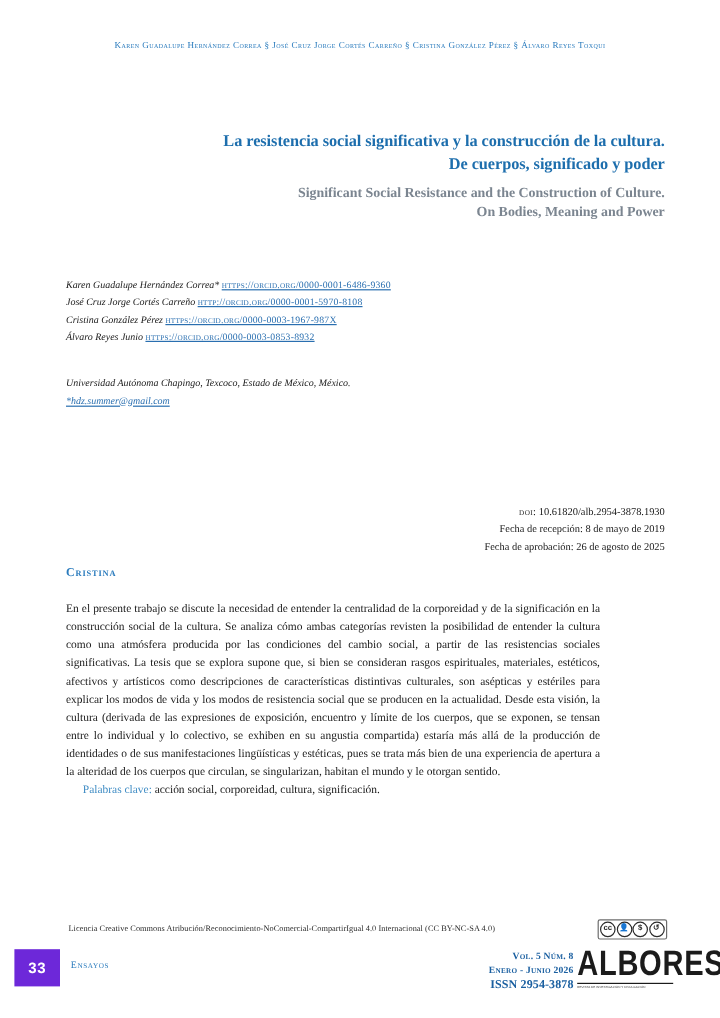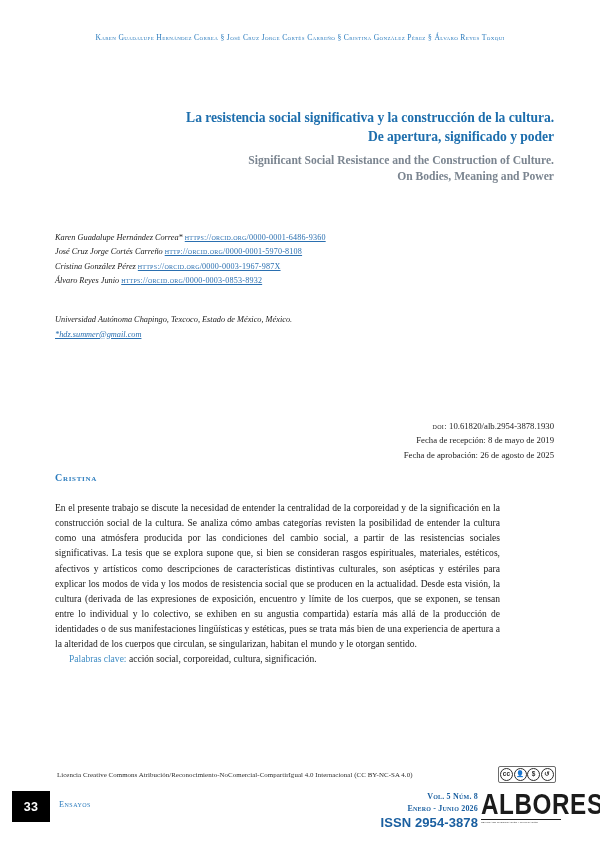--- a/index.html
+++ b/index.html
@@ -189,21 +189,21 @@
     line-height: 1;
   }
 
   
   .foot-pagebox {
     position: absolute;
     left: 12px;
     top: 791px;
     width: 38px;
     height: 31px;
-    background: #000000;
+    background: #6d28d9;
     display: flex;
     align-items: center;
     justify-content: center;
   }
   .foot-pagenum {
     color: #ffffff;
     font-family: "Liberation Sans", sans-serif;
     font-size: 12.5px;
     font-weight: bold;
     letter-spacing: 0.4px;
@@ -226,22 +226,22 @@
     font-size: 8px;
     line-height: 1.45;
     font-weight: bold;
     font-family: "Liberation Serif", "DejaVu Serif", serif;
   }
   .foot-journal .vol {
     font-variant: small-caps;
     letter-spacing: 0.2px;
   }
   .foot-journal .issn {
-    font-family: Liberation Sans, sans-serif;
-    font-size: 13px;
+    font-family: Liberation Serif, serif;
+    font-size: 10px;
     letter-spacing: 0.1px;
   }
   .logo {
     position: absolute;
     right: 39px;
     top: 789px;
     width: 80px;
     height: 34px;
     text-align: center;
   }
@@ -278,21 +278,21 @@
 </head>
 <body>
 
 <div class="page">
 
   <div class="byline">Karen Guadalupe Hernández Correa § José Cruz Jorge Cortés Carreño § Cristina González Pérez § Álvaro Reyes Toxqui</div>
 
   <div class="title-block">
     <div class="title-es">
       <span>La resistencia social significativa y la construcción de la cultura.</span><br>
-      <span>De apertura, significado y poder</span>
+      <span>De cuerpos, significado y poder</span>
     </div>
     <div class="title-en">
       <span>Significant Social Resistance and the Construction of Culture.</span><br>
       <span>On Bodies, Meaning and Power</span>
     </div>
   </div>
 
   <div class="authors">
     <div class="author-row">
       <span class="author-name">Karen Guadalupe Hernández Correa*</span><a class="orcid-link" href="#">https://orcid.org/0000-0001-6486-9360</a>

